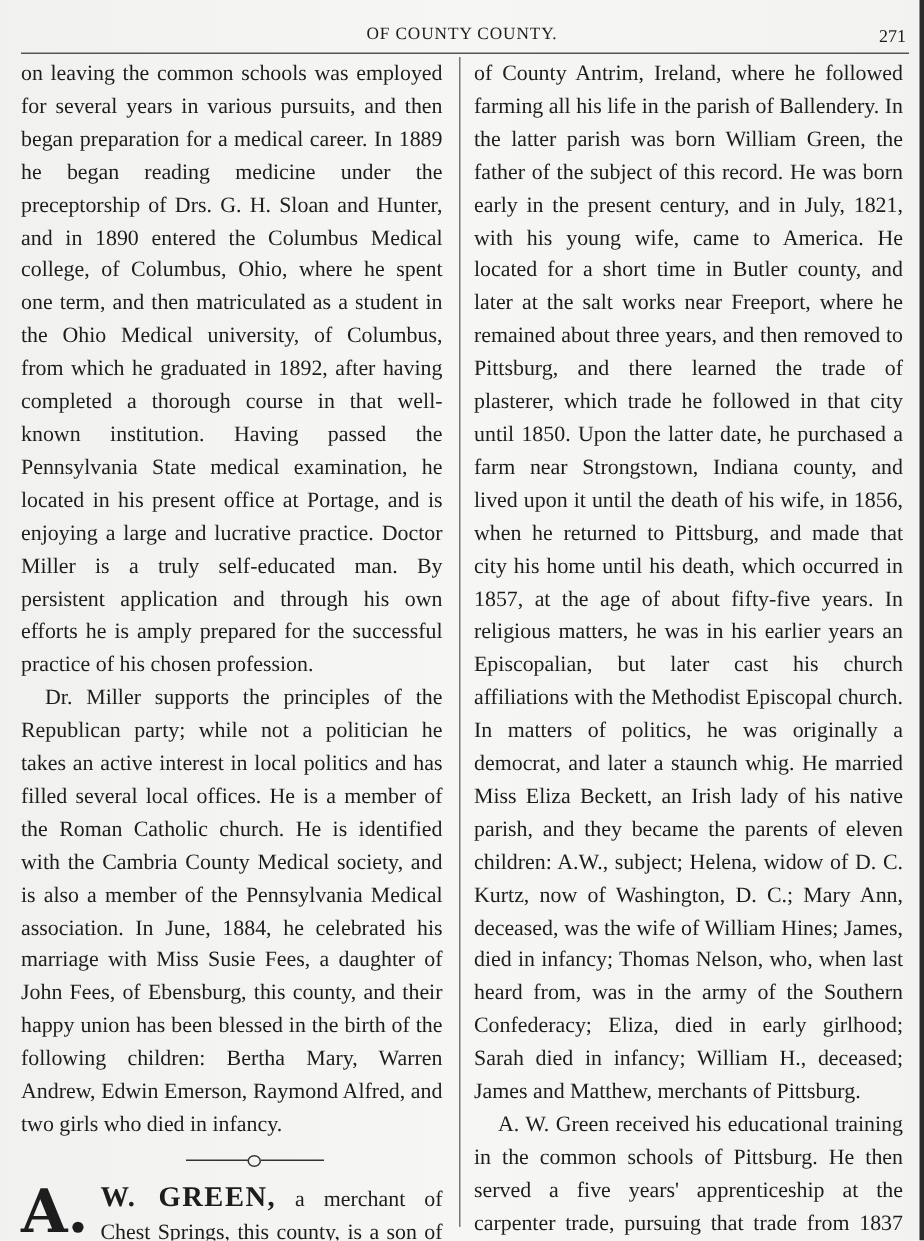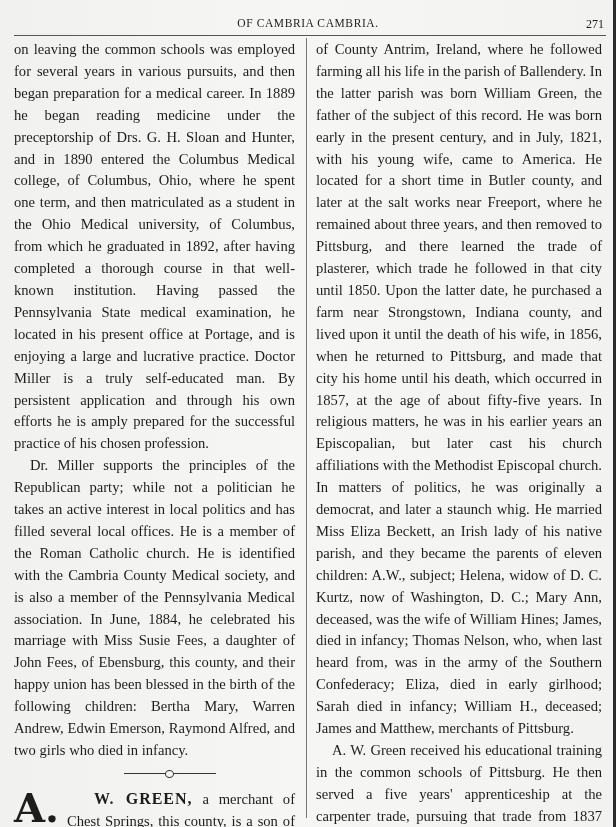--- a/index.html
+++ b/index.html
@@ -51,28 +51,28 @@
   .separator .l1 { left: 110px; width: 42px; }
   .separator .l2 { left: 160px; width: 42px; }
   .separator .dot {
     position: absolute; left: 151px; top: 6px; width: 7px; height: 6px; border: 1px solid #333; border-radius: 50%; background: #f4f4f2;
   }
   .dropcap-para { position: relative; }
   .dropcap {
     float: left; font-family: "DejaVu Serif", serif; font-weight: bold;
     font-size: 40px; line-height: 34px; margin: 3px 8px 0 0; height: 36px;
   }
-  .lead-name { font-weight: bold; letter-spacing: 1px; font-size: 16px; margin-left: 27px; }
+  .lead-name { font-weight: bold; letter-spacing: 1px; font-size: 19px; }
 </style>
 </head>
 <body>
 
 <div class="page">
   <div class="header">
-    <div class="running-head">OF CAMBRIA CAMBRIA.</div>
+    <div class="running-head">OF COUNTY COUNTY.</div>
     <div class="page-number">271</div>
   </div>
   <div class="head-rule"></div>
 
   <div class="col col-left">
     <p>on leaving the common schools was employed for several years in various pursuits, and then began preparation for a medical career. In 1889 he began reading medicine under the preceptorship of Drs. G. H. Sloan and Hunter, and in 1890 entered the Columbus Medical college, of Columbus, Ohio, where he spent one term, and then matriculated as a student in the Ohio Medical university, of Columbus, from which he graduated in 1892, after having completed a thorough course in that well-known institution. Having passed the Pennsylvania State medical examination, he located in his present office at Portage, and is enjoying a large and lucrative practice. Doctor Miller is a truly self-educated man. By persistent application and through his own efforts he is amply prepared for the successful practice of his chosen profession.</p>
     <p class="indent">Dr. Miller supports the principles of the Republican party; while not a politician he takes an active interest in local politics and has filled several local offices. He is a member of the Roman Catholic church. He is identified with the Cambria County Medical society, and is also a member of the Pennsylvania Medical association. In June, 1884, he celebrated his marriage with Miss Susie Fees, a daughter of John Fees, of Ebensburg, this county, and their happy union has been blessed in the birth of the following children: Bertha Mary, Warren Andrew, Edwin Emerson, Raymond Alfred, and two girls who died in infancy.</p>
     <div class="separator">
       <div class="line l1"></div>
       <div class="dot"></div>

